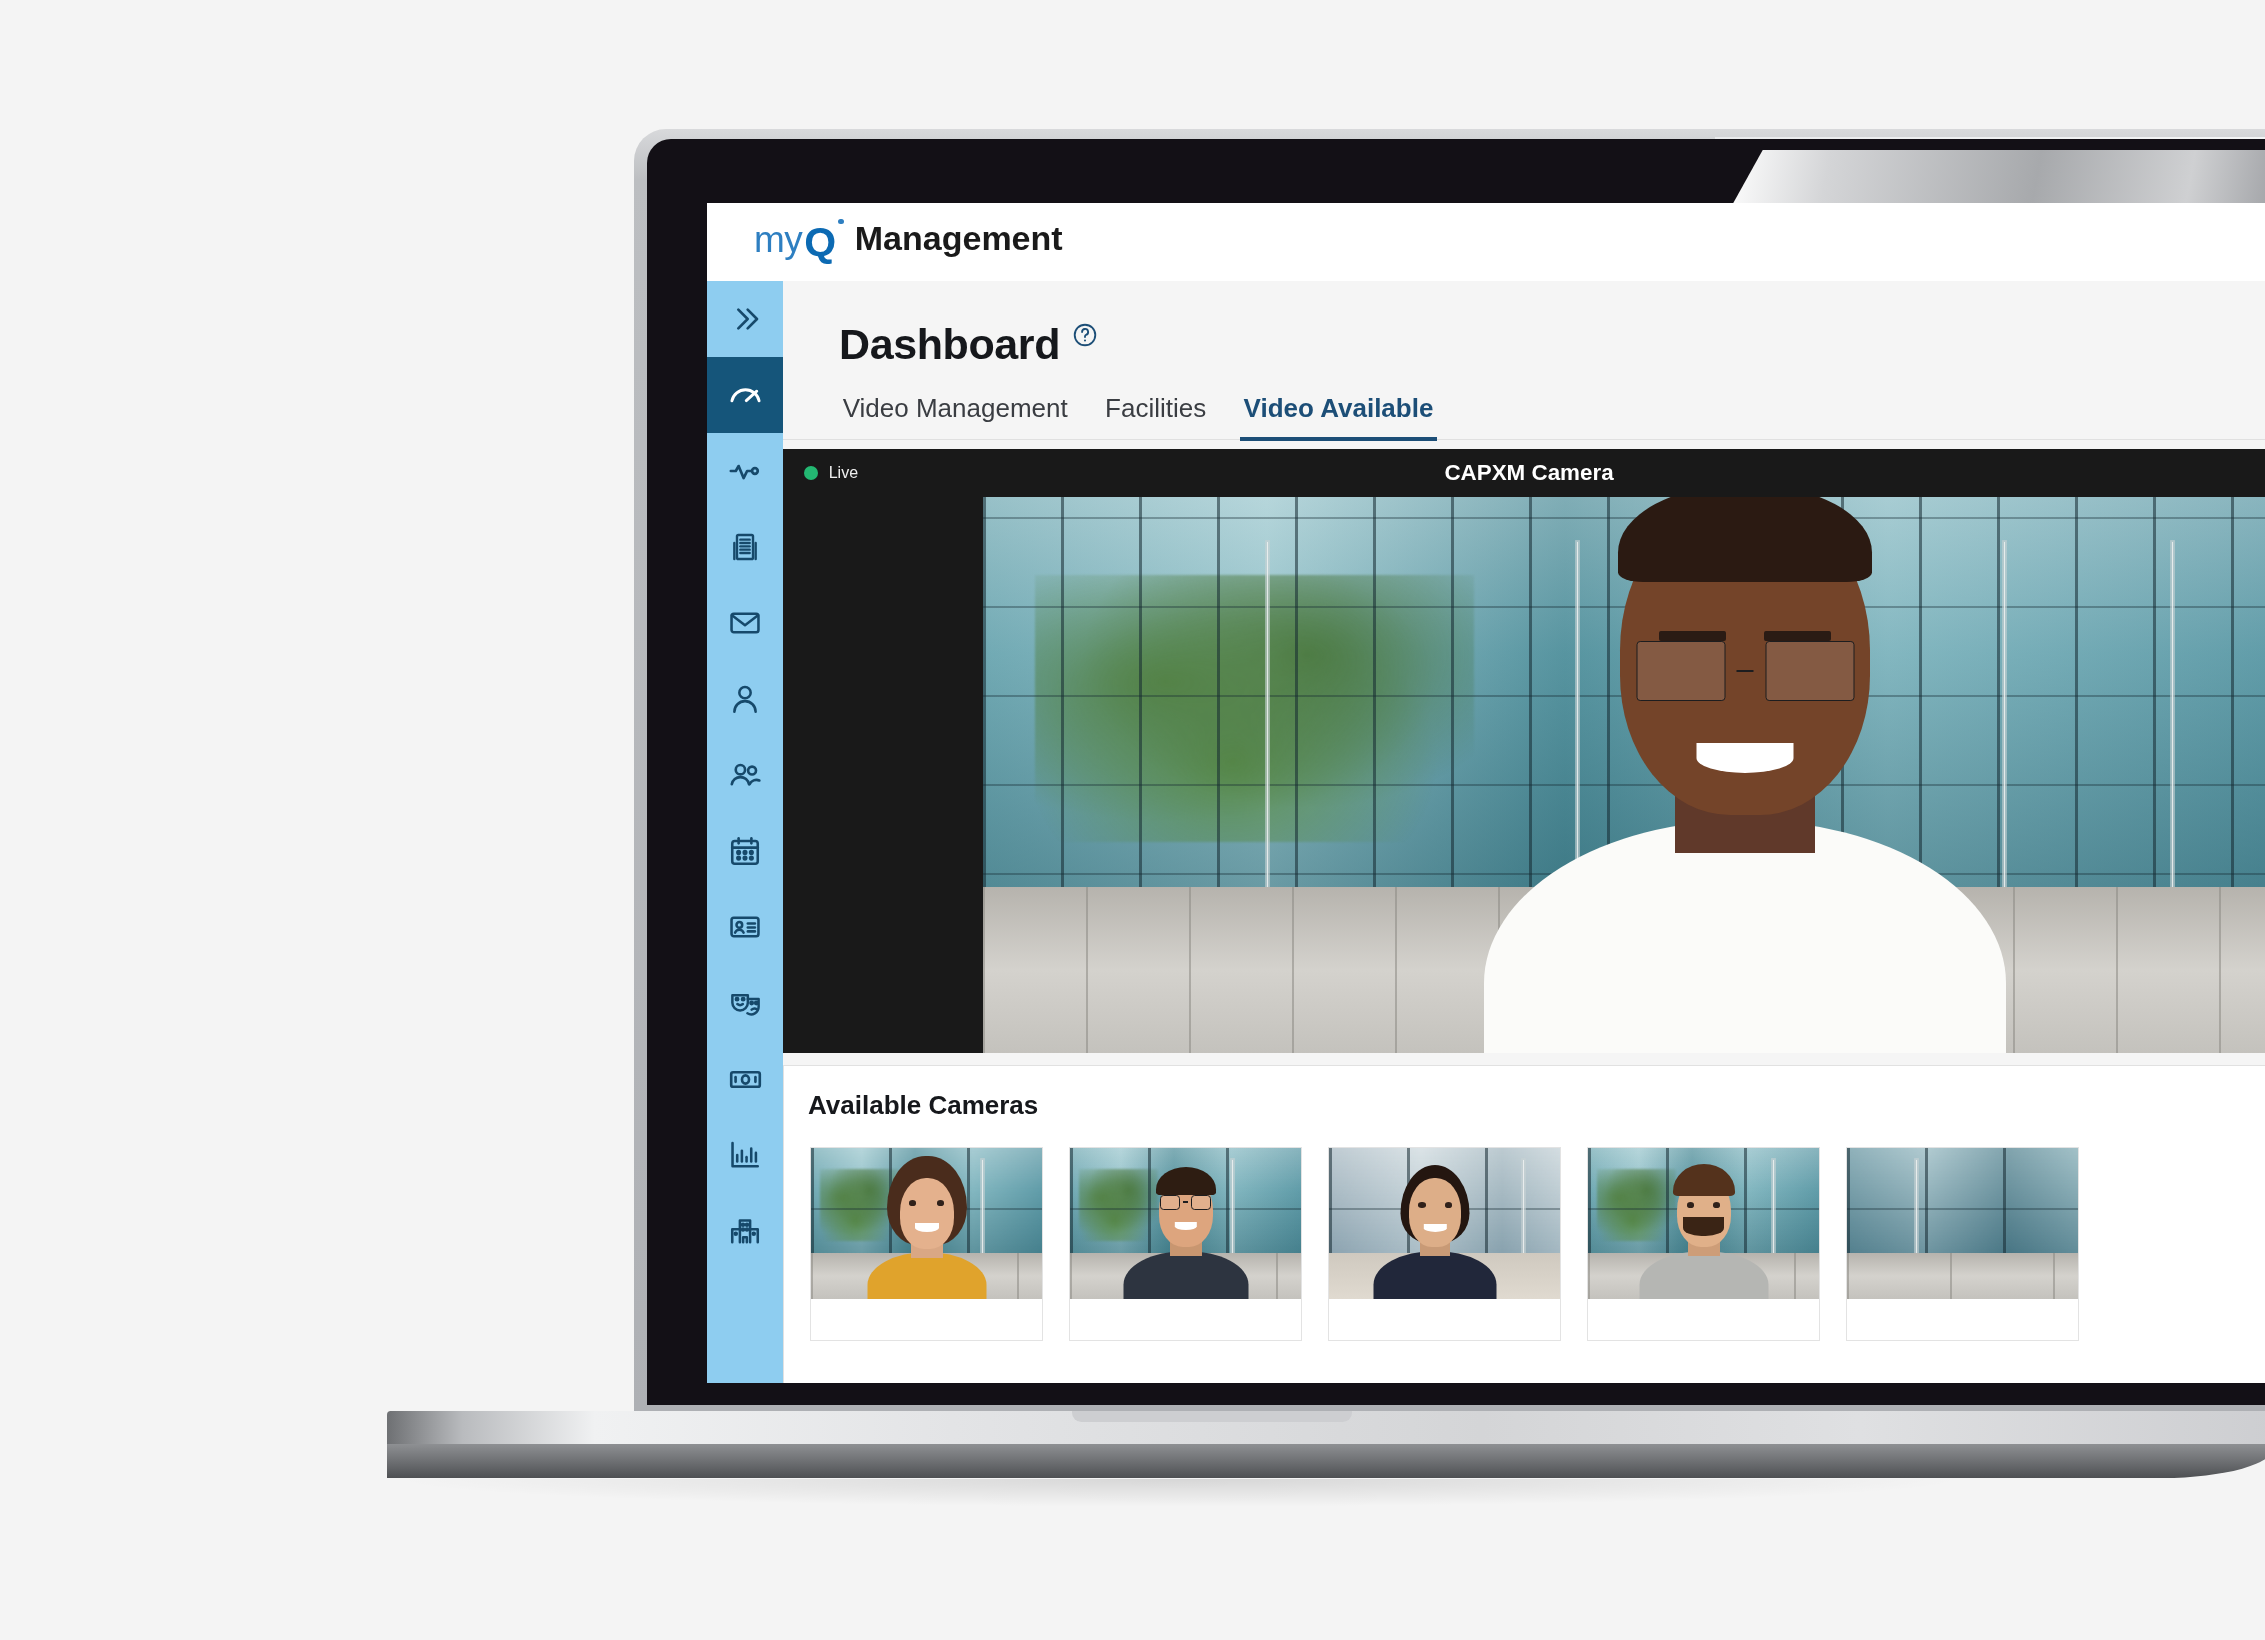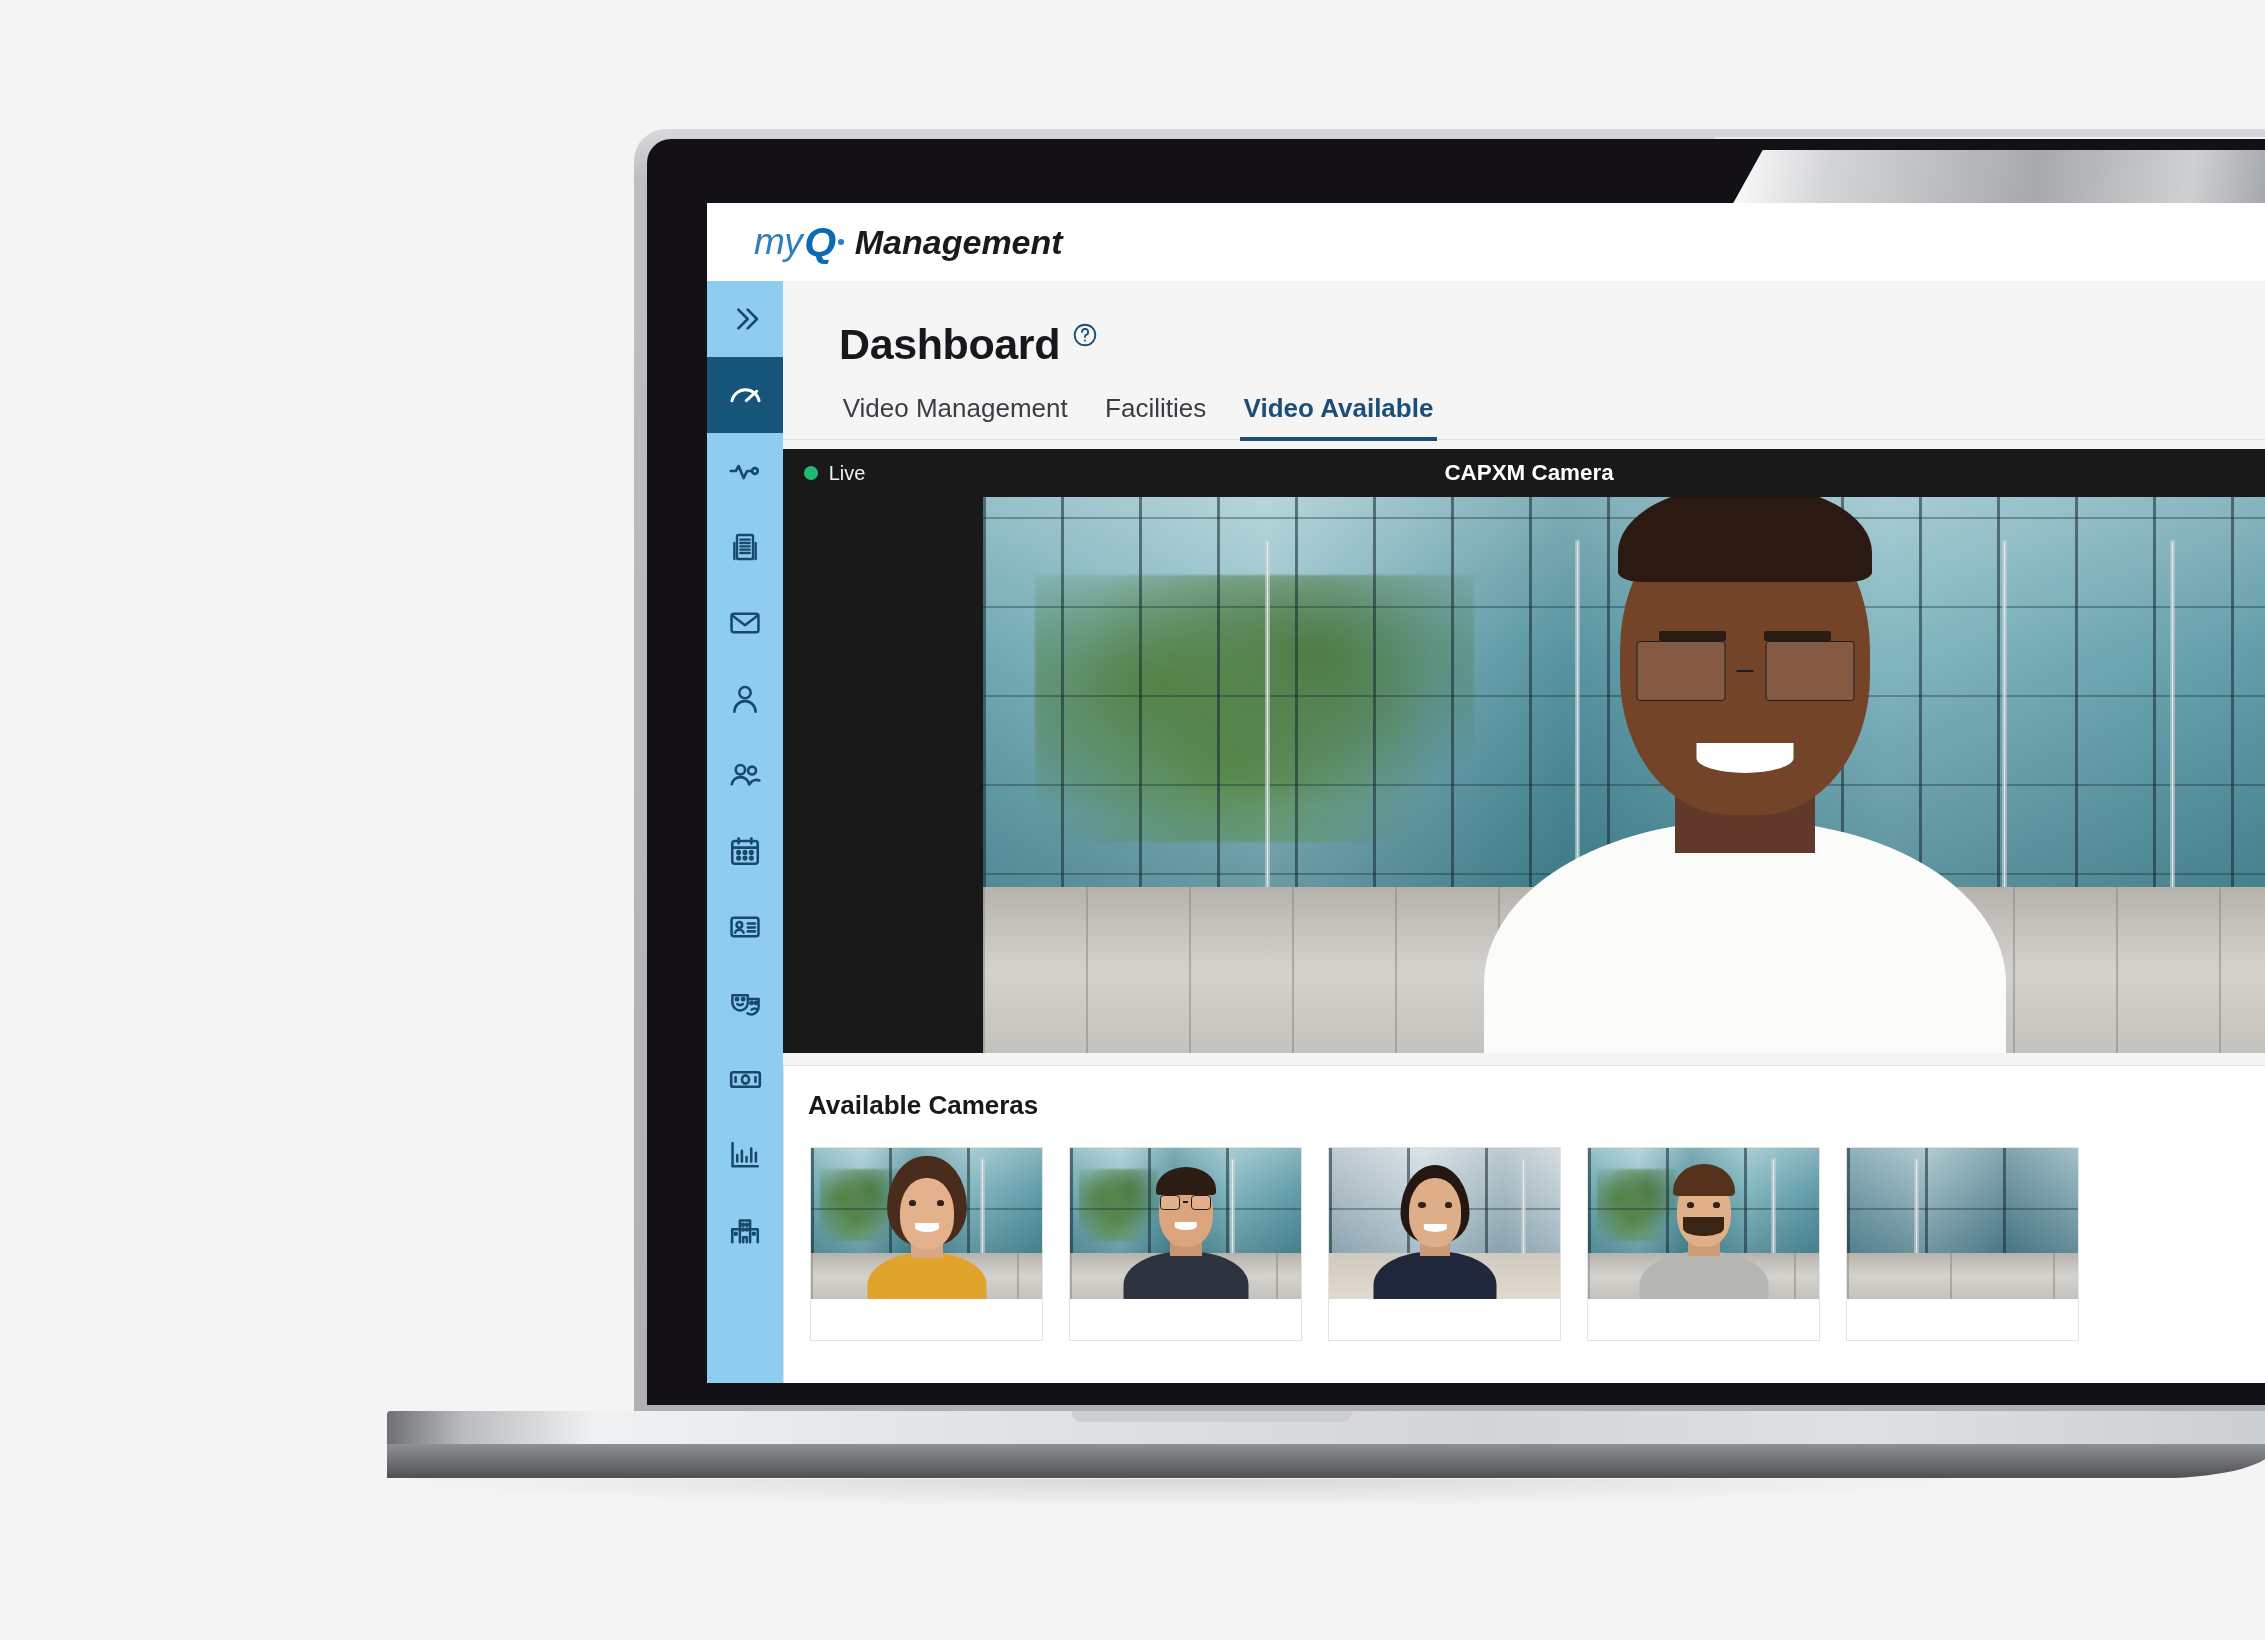--- a/index.html
+++ b/index.html
@@ -77,21 +77,21 @@
   }
 
   
   .app-header {
     height: 78px;
     background: #ffffff;
     display: flex;
     align-items: center;
     padding-left: 47px;
   }
-  .logo { display: flex; align-items: center; font-style: italic; }
+  .logo { display: flex; align-items: flex-start; }
   .logo-my { color: #2e7fc1; font-size: 37px; letter-spacing: -0.5px; }
   .logo-q {
     color: #0c6ab3; font-size: 41px; font-weight: 700;
     margin-left: 1.9px; position: relative;
   }
   .logo-dot {
     display: inline-block; width: 5.6px; height: 5.6px; border-radius: 50%;
     background: #2e7fc1; margin-left: 1.9px; vertical-align: baseline;
   }
   .logo-community {
@@ -148,21 +148,21 @@
     background: #191919;
     height: 604px;
     overflow: hidden;
   }
   .player-bar {
     position: relative; height: 48px;
     display: flex; align-items: center;
   }
   .live-wrap { display: flex; align-items: center; gap: 11.2px; padding-left: 20.5px; }
   .live-dot { width: 14px; height: 14px; border-radius: 50%; background: #23b872; }
-  .live-label { color: #f0f0f0; font-size: 20px; }
+  .live-label { color: #f0f0f0; font-size: 16px; }
   .cam-name {
     position: absolute; left: 0; right: 0; text-align: center;
     color: #ffffff; font-size: 22.4px; font-weight: 600; pointer-events: none;
   }
   .video-frame {
     position: absolute; left: 200px; top: 48px; right: 0; bottom: 0;
     overflow: hidden;
   }
 
   

